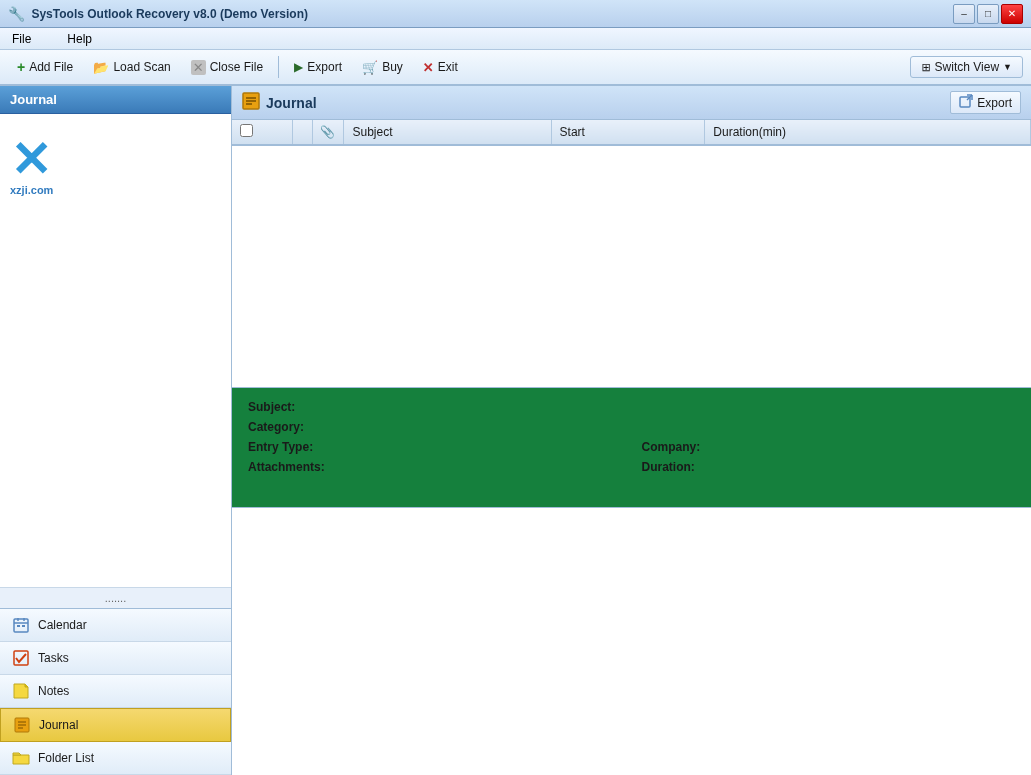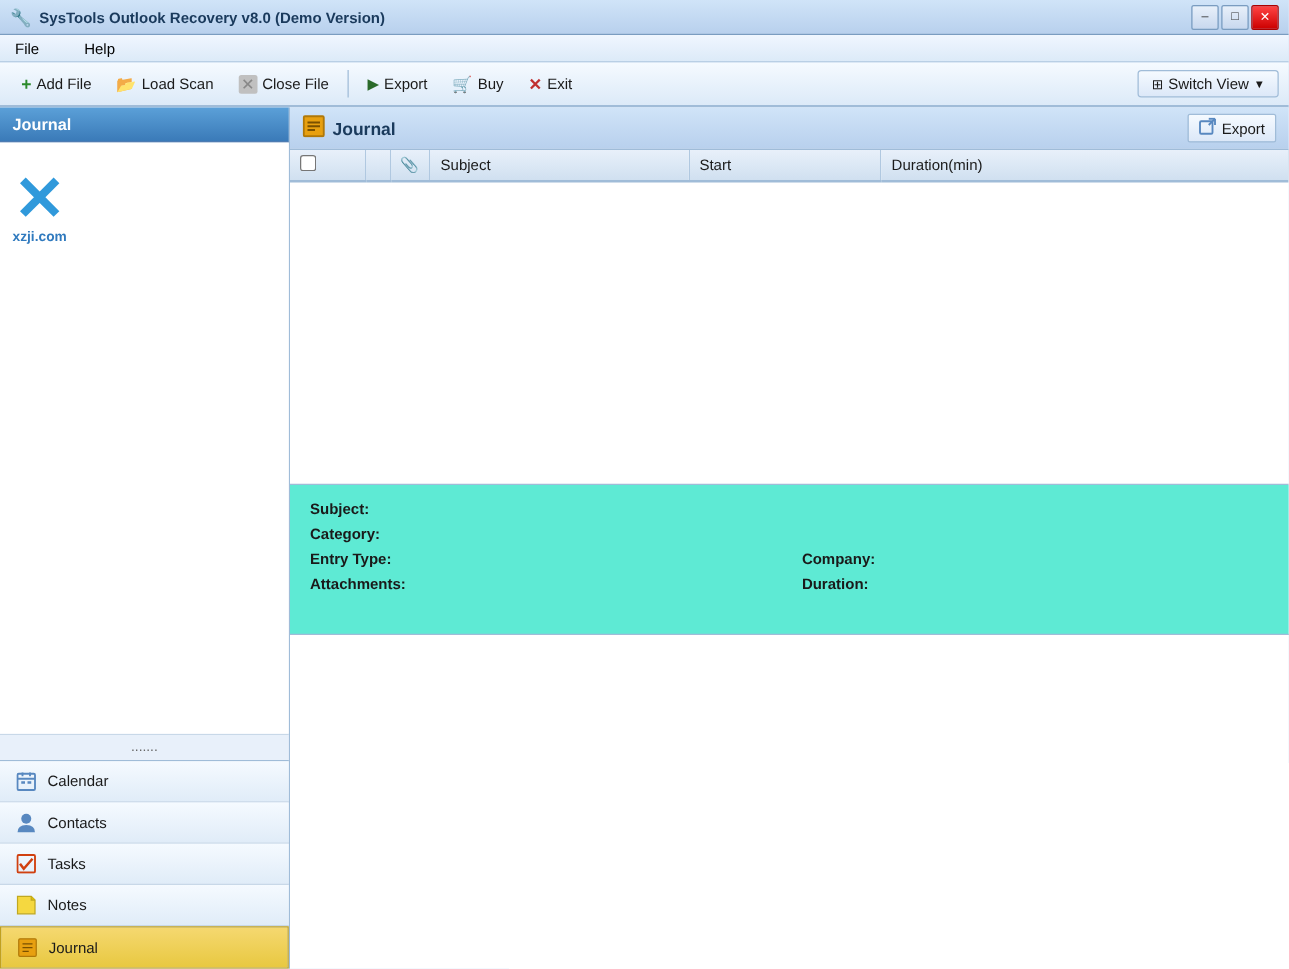--- a/index.html
+++ b/index.html
@@ -220,21 +220,21 @@
       text-align: left;
       font-weight: normal;
       color: #1a1a1a;
       white-space: nowrap;
     }
     .data-table th:first-child { width: 60px; }
     .table-header-row th { position: sticky; top: 0; z-index: 1; }
 
     
     .detail-panel {
-      background: #5eead4;
+      background: #15803d;
       border-bottom: 1px solid #a0bcd8;
       padding: 12px 16px;
       min-height: 120px;
     }
     .detail-grid {
       display: grid;
       grid-template-columns: 1fr 1fr;
       gap: 6px 20px;
     }
     .detail-field {
@@ -334,29 +334,20 @@
             <line x1="1" y1="6" x2="15" y2="6" stroke="#5888c0" stroke-width="1.5"></line>
             <line x1="5" y1="1" x2="5" y2="4" stroke="#5888c0" stroke-width="1.5"></line>
             <line x1="11" y1="1" x2="11" y2="4" stroke="#5888c0" stroke-width="1.5"></line>
             <rect x="4" y="8" width="3" height="2" fill="#5888c0"></rect>
             <rect x="9" y="8" width="3" height="2" fill="#5888c0"></rect>
           </svg>
         </div>
         <span>Calendar</span>
       </div>
 
-      <div class="nav-item">
-        <div class="nav-icon">
-          <svg width="16" height="16" viewBox="0 0 16 16">
-            <circle cx="8" cy="5" r="4" fill="#5888c0"></circle>
-            <path d="M1 16 Q1 10 8 10 Q15 10 15 16" fill="#5888c0"></path>
-          </svg>
-        </div>
-        <span>Contacts</span>
-      </div>
 
       <div class="nav-item">
         <div class="nav-icon">
           <svg width="16" height="16" viewBox="0 0 16 16">
             <rect x="1" y="1" width="14" height="14" rx="1" fill="none" stroke="#d04010" stroke-width="1.5"></rect>
             <polyline points="3,8 6,12 13,4" fill="none" stroke="#d04010" stroke-width="2"></polyline>
           </svg>
         </div>
         <span>Tasks</span>
       </div>
@@ -376,20 +367,29 @@
           <svg width="16" height="16" viewBox="0 0 16 16">
             <rect x="1" y="1" width="14" height="14" rx="1" fill="#e8a010" stroke="#b07808" stroke-width="1"></rect>
             <line x1="4" y1="5" x2="12" y2="5" stroke="#7a5000" stroke-width="1"></line>
             <line x1="4" y1="8" x2="12" y2="8" stroke="#7a5000" stroke-width="1"></line>
             <line x1="4" y1="11" x2="9" y2="11" stroke="#7a5000" stroke-width="1"></line>
           </svg>
         </div>
         <span>Journal</span>
       </div>
 
+      <div class="nav-item">
+        <div class="nav-icon">
+          <svg width="18" height="14" viewBox="0 0 18 14">
+            <path d="M1 4 L1 13 L17 13 L17 4 Z" fill="#f5d840" stroke="#c0a820" stroke-width="1"></path>
+            <path d="M1 4 L1 2 L7 2 L9 4 Z" fill="#f5d840" stroke="#c0a820" stroke-width="1"></path>
+          </svg>
+        </div>
+        <span>Folder List</span>
+      </div>
 
     </div>
   </div>
 
   <div class="content-area">
 
     <div class="content-header">
       <div class="content-title">
         <span>
           <svg width="18" height="18" viewBox="0 0 18 18">

